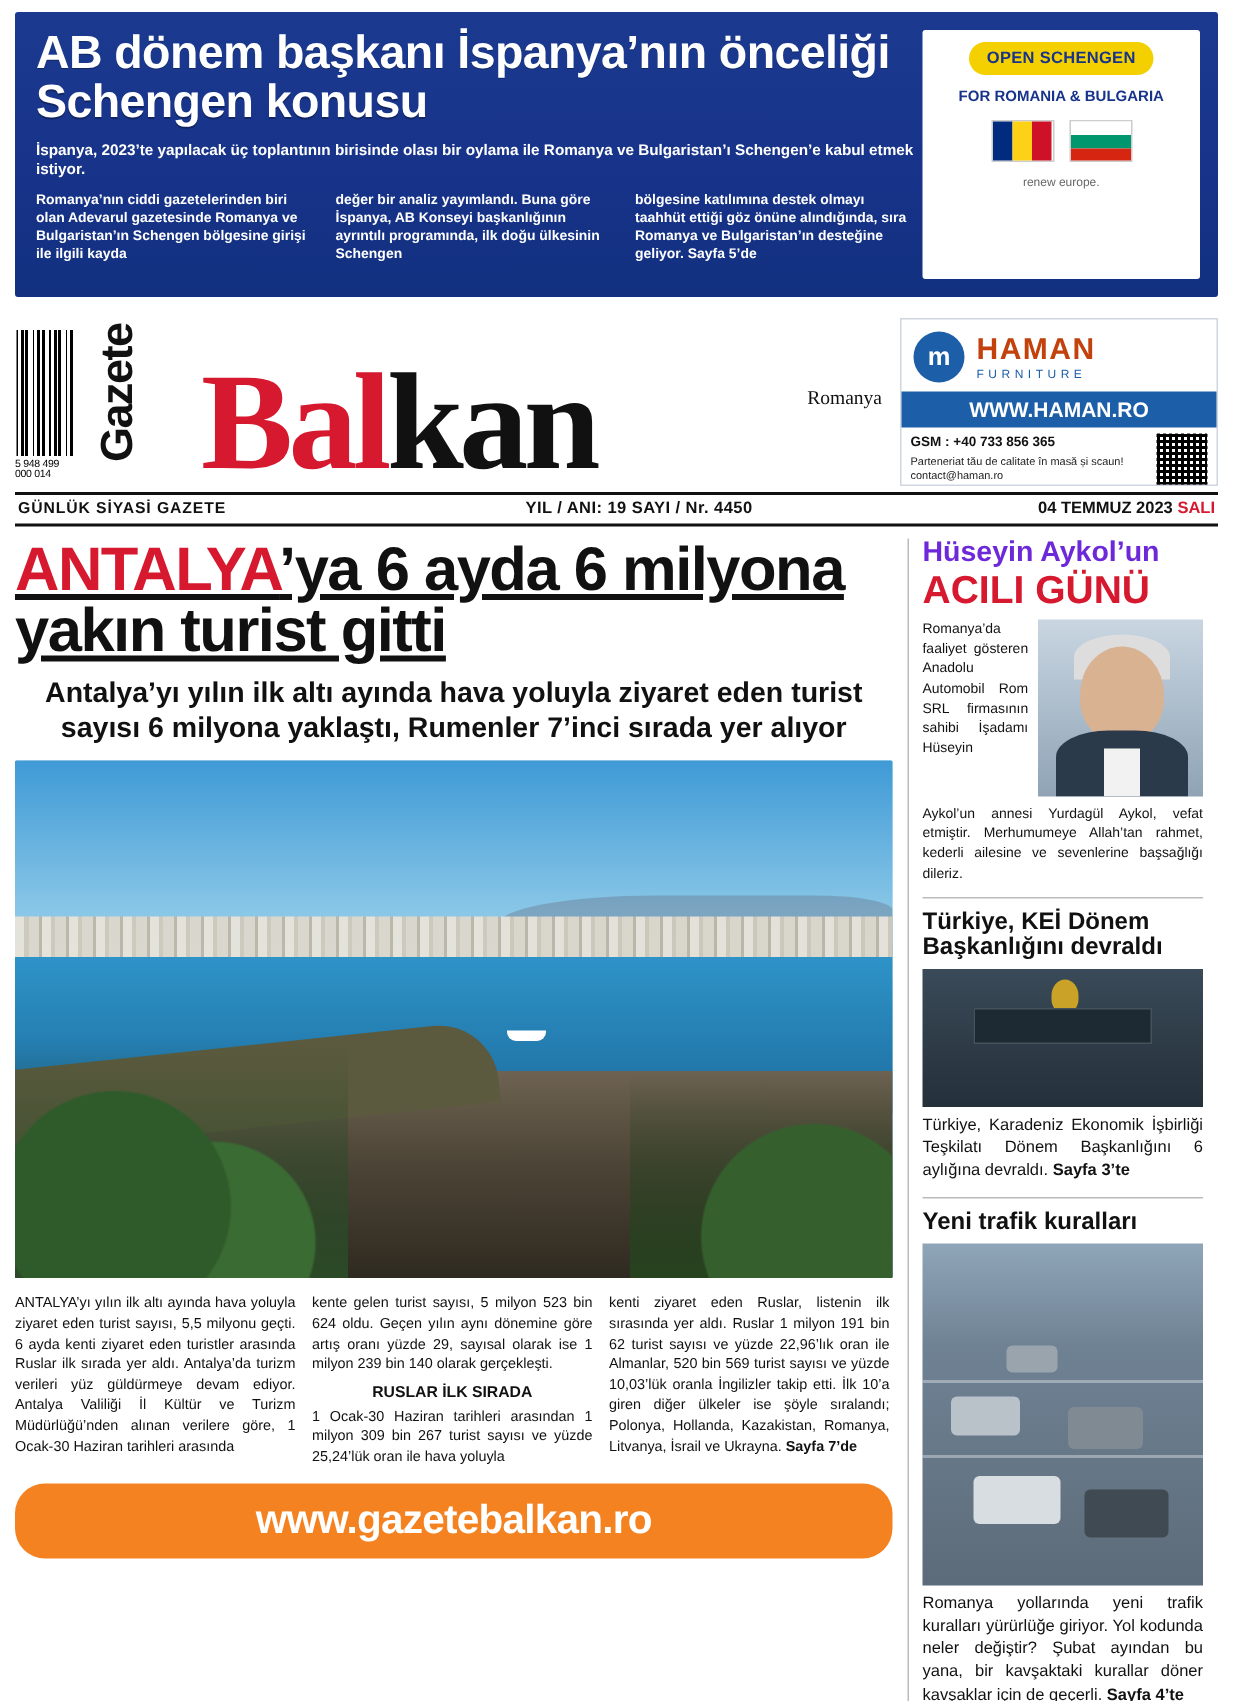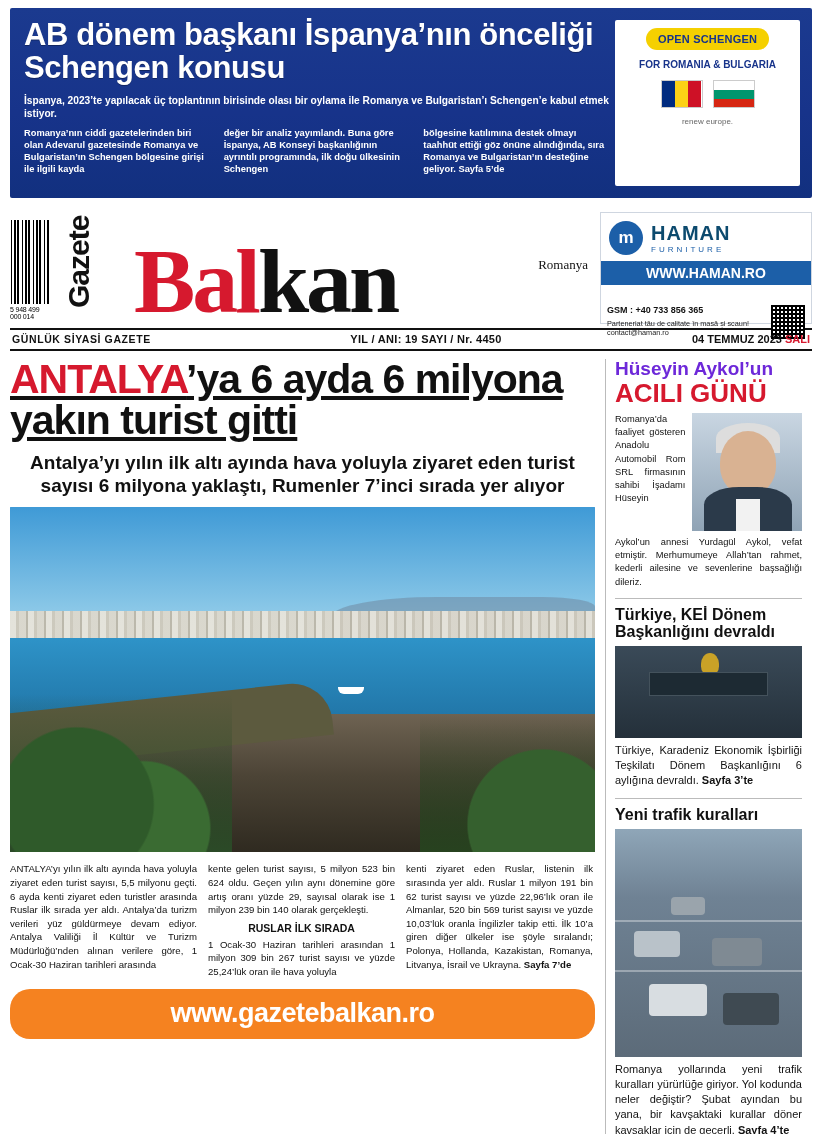--- a/index.html
+++ b/index.html
@@ -99,24 +99,24 @@
     transform: rotate(-90deg); transform-origin: left bottom;
     font-weight: bold; font-size: 30px; color:#111; letter-spacing:-1px;
   }
   .logo-line { display:flex; align-items:baseline; padding-left: 78px; }
   .logo-bal { font-family:"Liberation Serif", serif; font-weight:bold; font-size: 92px; color:#d6192e; line-height:.92; letter-spacing:-3px; }
   .logo-kan { font-family:"Liberation Serif", serif; font-weight:bold; font-size: 92px; color:#111; line-height:.92; letter-spacing:-3px; }
   .romanya { position:absolute; right: 2px; top: 18px; font-size: 13px; color:#111; font-family:"Liberation Serif", serif; }
   .ad-box { width: 212px; height: 112px; border:1px solid #cfd6e0; margin-left: 10px; background:#fff; }
   .ad-top { display:flex; align-items:center; gap:8px; padding:8px 8px 4px 8px; }
   .ad-logo { width:34px; height:34px; border-radius:50%; background:#1c5fa8; color:#fff; font-weight:bold; font-size:17px; display:flex; align-items:center; justify-content:center; }
-  .ad-name { font-weight:bold; font-size:20px; color:#0c4a6e; letter-spacing:1px; line-height:1; }
+  .ad-name { font-weight:bold; font-size:20px; color:#c2410c; letter-spacing:1px; line-height:1; }
   .ad-sub { font-size:8px; color:#1c5fa8; letter-spacing:3px; margin-top:2px; }
   .ad-url { background:#1c5fa8; color:#fff; font-weight:bold; font-size:14px; text-align:center; padding:4px 0; margin-top:2px; }
-  .ad-bottom { display:flex; padding:20px 6px; gap:5px; }
+  .ad-bottom { display:flex; padding:4px 6px; gap:5px; }
   .ad-info { flex:1; font-size:7.3px; line-height:1.3; color:#222; }
   .ad-gsm { font-weight:bold; font-size:9px; color:#111; margin-bottom:2px; }
   .qr { width:34px; height:34px;
     background:
       repeating-linear-gradient(90deg,#000 0 2px,#fff 2px 4px),
       repeating-linear-gradient(0deg,#000 0 2px,#fff 2px 4px);
     background-blend-mode: multiply;
   }
 
   .rule { border-top: 2px solid #111; margin-top: 4px; }

